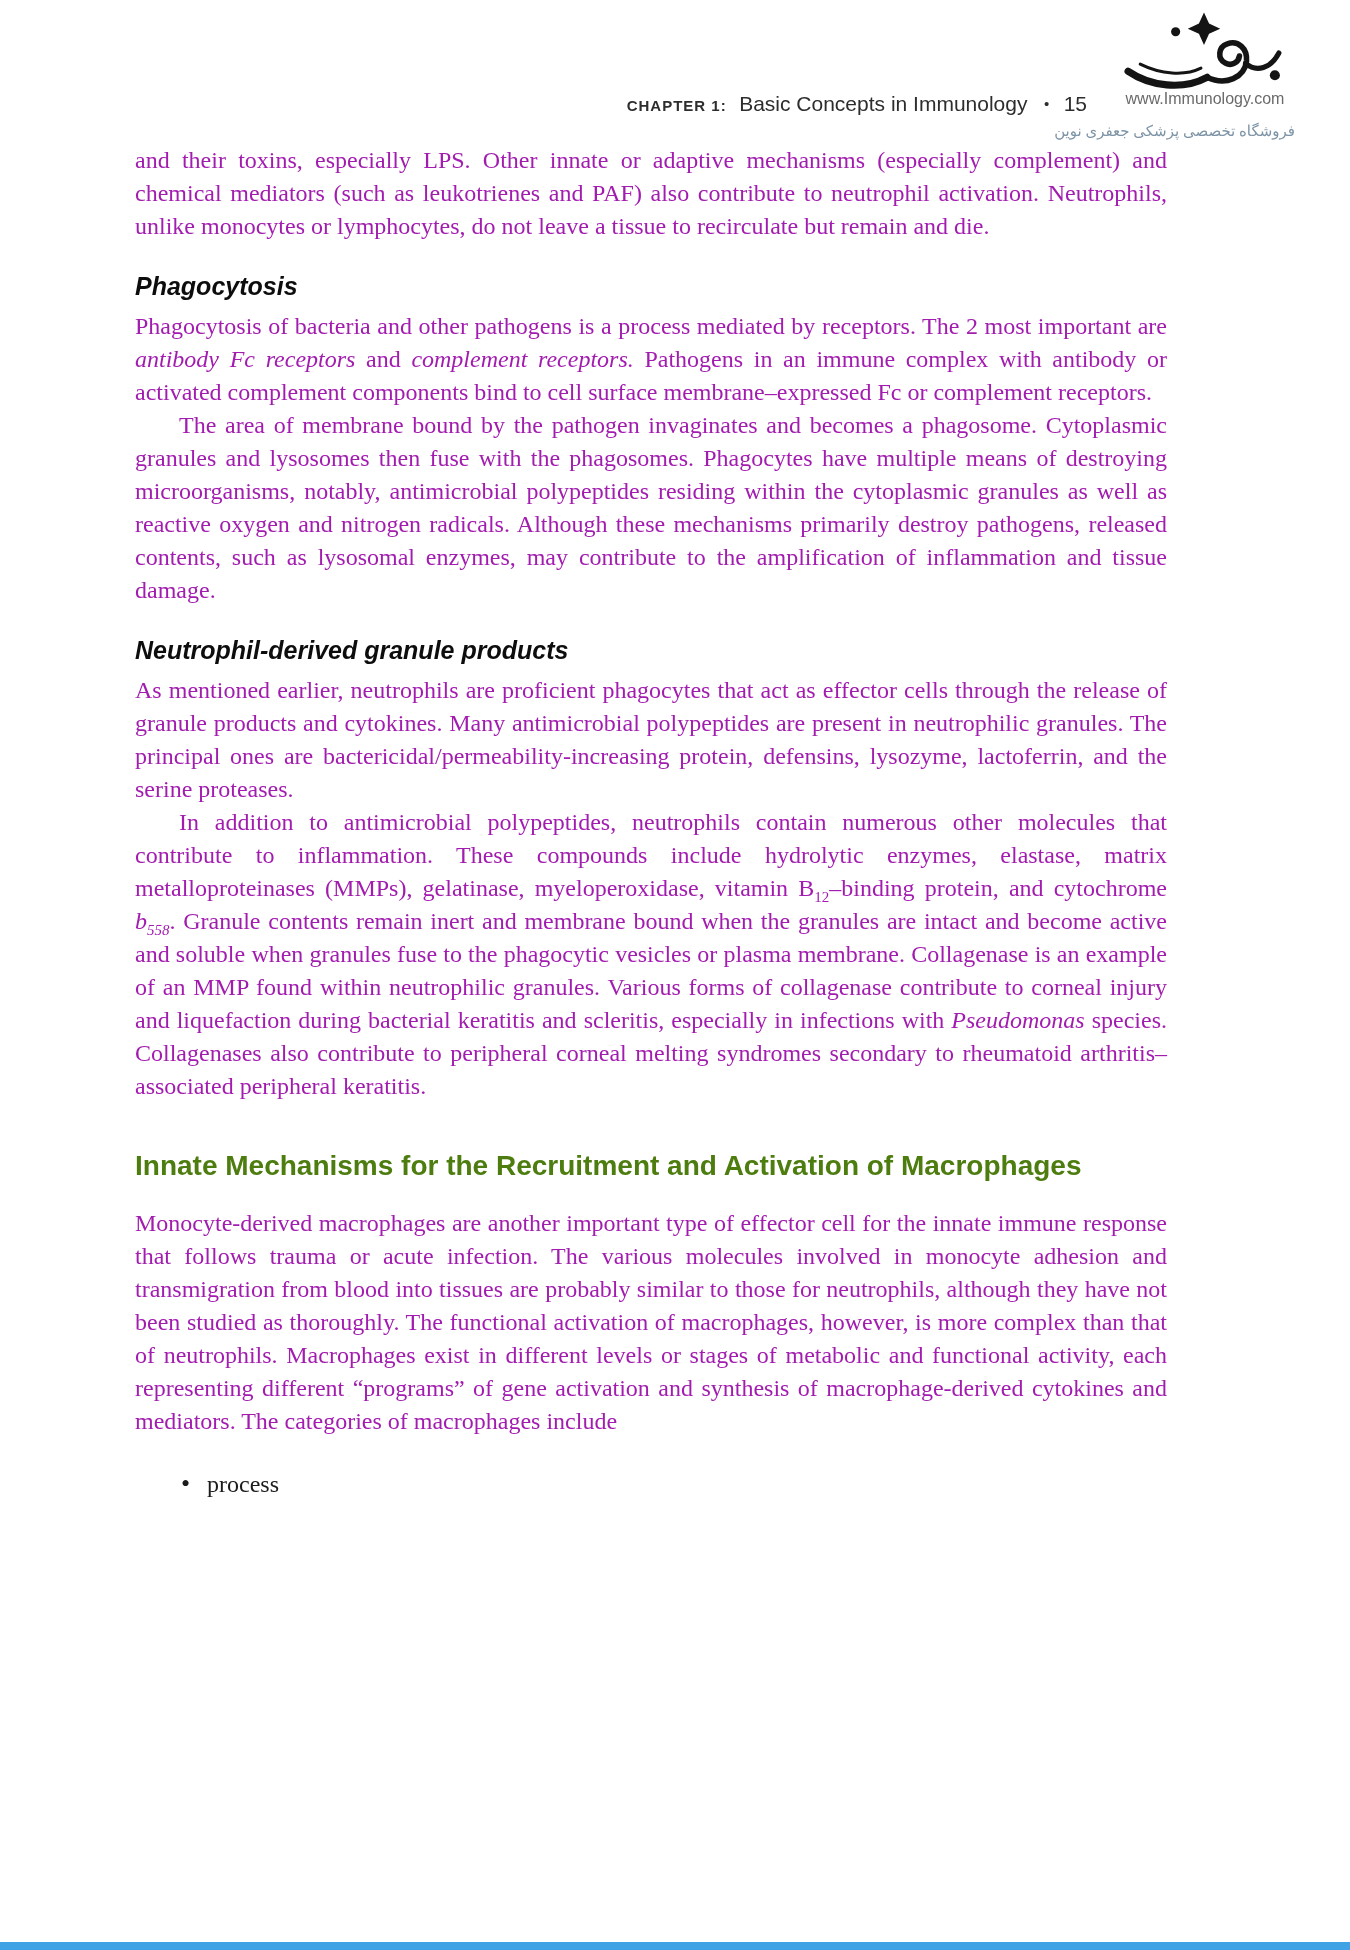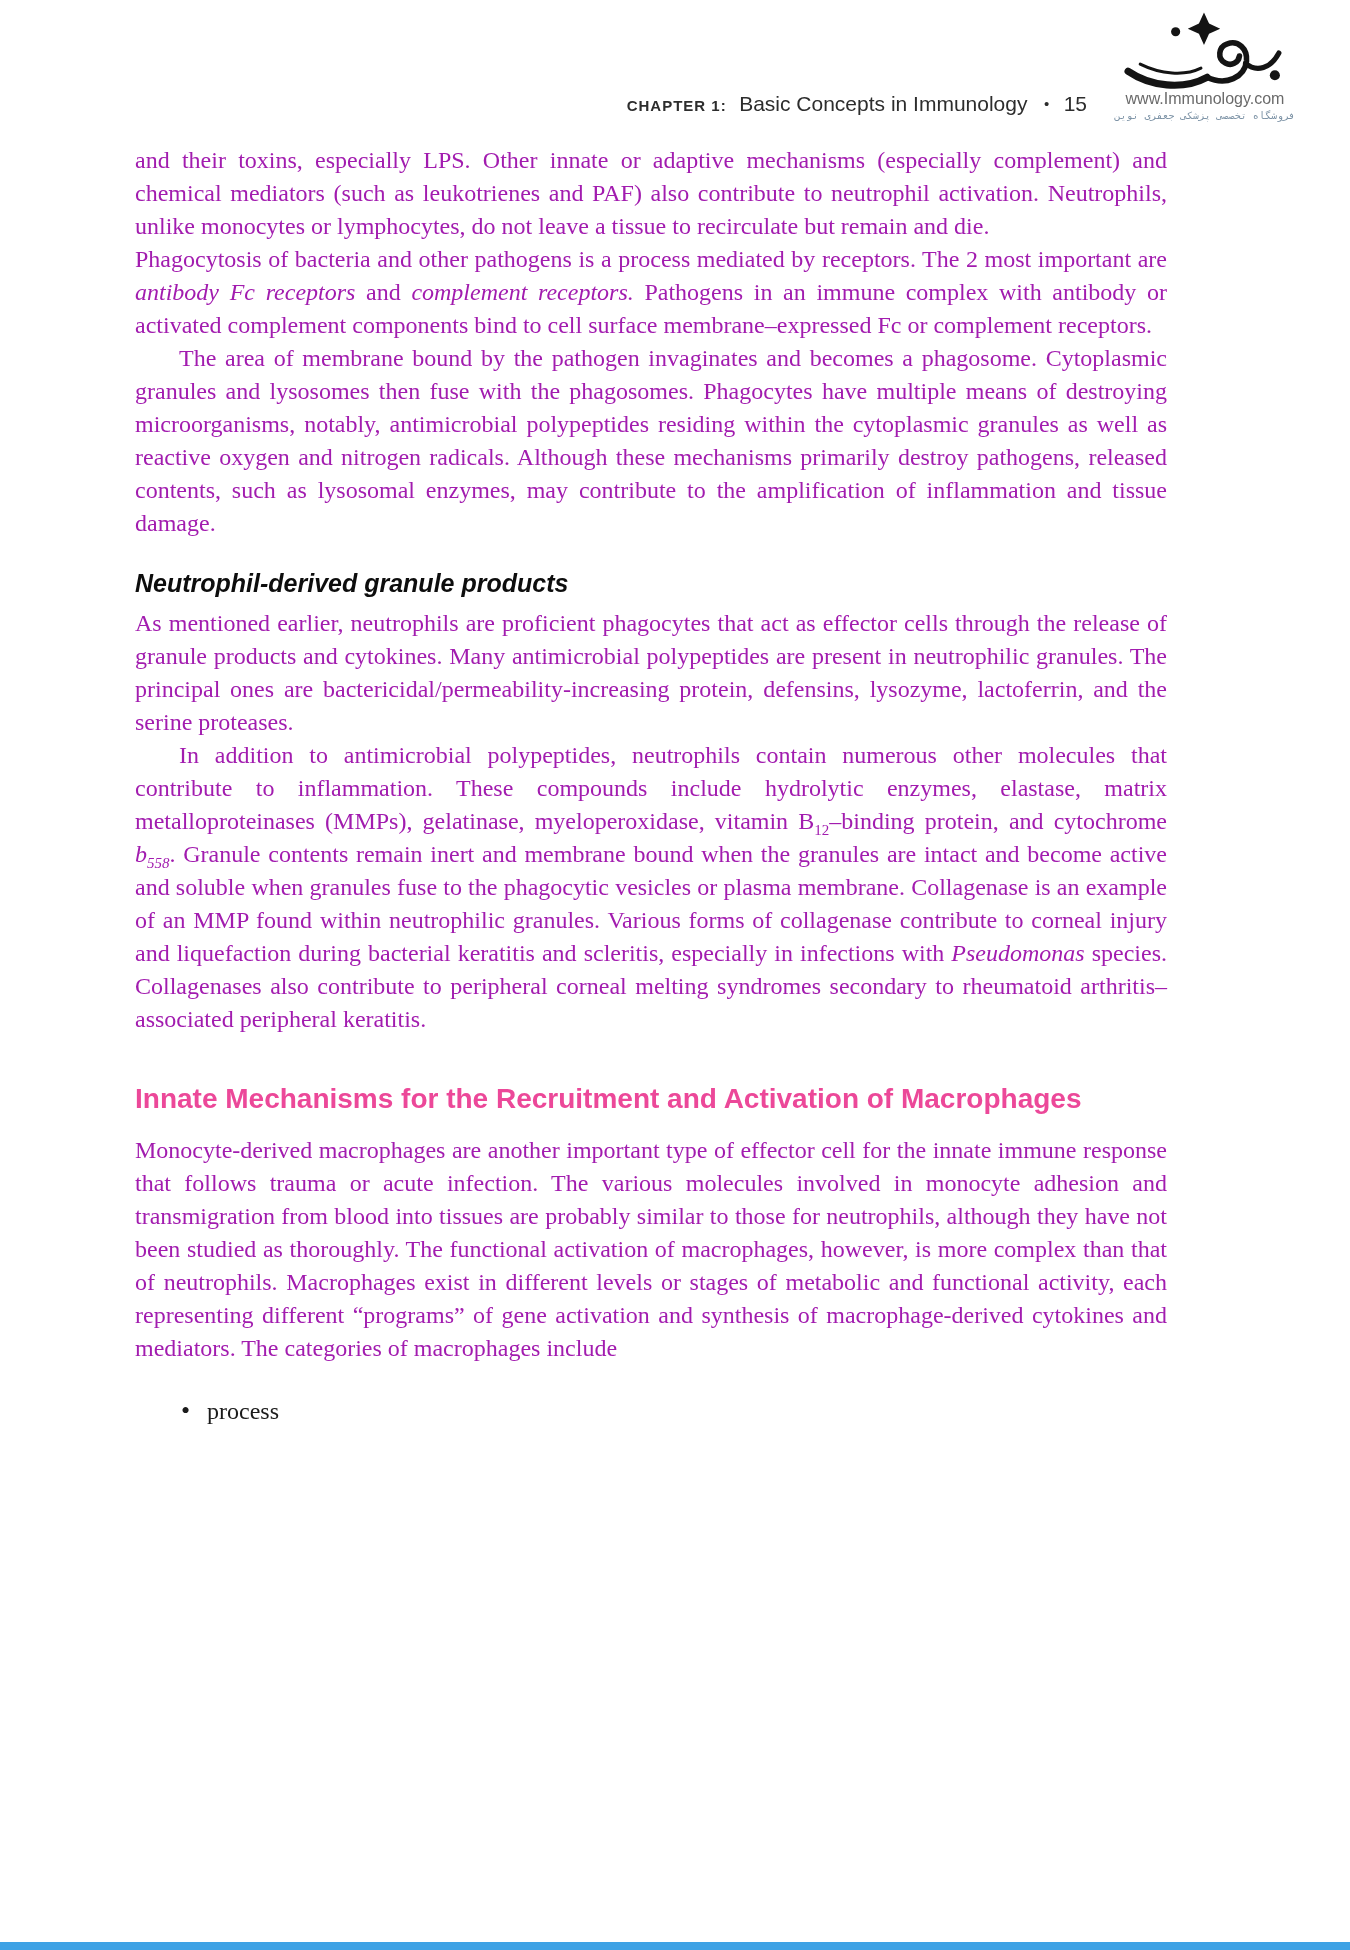--- a/index.html
+++ b/index.html
@@ -12,22 +12,22 @@
   }
 
   
   .brand { position:absolute; left:1115px; top:10px; width:180px; text-align:center; }
   .brand svg { display:block; width:162px; height:90px; margin:0 auto; }
   .brand .website {
     font-family:"Liberation Sans","DejaVu Sans",sans-serif;
     font-size:16px; color:#6a6a6a; margin-top:-10px; white-space:nowrap;
   }
   .brand .persian {
-    font-family:Liberation Mono, monospace;
-    font-size:10px; color:#7d93a6; margin-top:2px; direction:rtl; white-space:nowrap;
+    font-family:Liberation Serif, serif;
+    font-size:15px; color:#7d93a6; margin-top:14px; direction:rtl; white-space:nowrap;
   }
 
   
   .chapter-header {
     position:absolute; top:92px; left:0; width:1087px;
     text-align:right; white-space:nowrap;
     font-family:"Liberation Sans","DejaVu Sans",sans-serif;
     color:#2d2d2d;
   }
   .ch-label { font-size:15px; letter-spacing:1px; font-weight:bold; }
@@ -45,21 +45,21 @@
   .content sub { font-size:15px; line-height:0; }
   .content h3 {
     font-family:"Liberation Sans","DejaVu Sans",sans-serif;
     font-style:italic; font-weight:bold;
     font-size:25px; line-height:26px;
     margin:30px 0 11px 0; color:#0d0d0d;
   }
   .content h2 {
     font-family:"Liberation Sans","DejaVu Sans",sans-serif;
     font-weight:bold; font-size:28px; line-height:34px;
-    margin:46px 0 18px 0; color:#ec4899;
+    margin:46px 0 24px 0; color:#4d7c0f;
   }
   .content ul { list-style:none; margin:26px 0 0 0; padding:0 0 0 46px; }
   .content li {
     position:relative; padding-left:26px;
     font-size:24px; line-height:40px; margin-bottom:6px; color:#1b1b1b;
   }
   .content li::before {
     content:"\2022";
     position:absolute; left:0; top:0;
     font-size:26px;
@@ -93,20 +93,21 @@
 
   <header class="chapter-header">
     <span class="ch-label">CHAPTER 1:</span>
     <span class="ch-title">Basic Concepts in Immunology</span>
     <span class="ch-sep">•</span>
     <span class="ch-page">15</span>
   </header>
 
   <main class="content">
       <p><span>and their toxins, especially LPS. Other innate or adaptive mechanisms (especially complement) and chemical mediators (such as leukotrienes and PAF) also contribute to neutrophil activation. Neutrophils, unlike monocytes or lymphocytes, do not leave a tissue to recirculate but remain and die.</span></p>
+      <h3>Phagocytosis</h3>
       <p><span>Phagocytosis of bacteria and other pathogens is a process mediated by receptors. The 2 most important are </span><i>antibody Fc receptors</i><span> and </span><i>complement receptors.</i><span> Pathogens in an immune complex with antibody or activated complement components bind to cell surface membrane–expressed Fc or complement receptors.</span></p>
       <p class="indent"><span>The area of membrane bound by the pathogen invaginates and becomes a phagosome. Cytoplasmic granules and lysosomes then fuse with the phagosomes. Phagocytes have multiple means of destroying microorganisms, notably, antimicrobial polypeptides residing within the cytoplasmic granules as well as reactive oxygen and nitrogen radicals. Although these mechanisms primarily destroy pathogens, released contents, such as lysosomal enzymes, may contribute to the amplification of inflammation and tissue damage.</span></p>
       <h3>Neutrophil-derived granule products</h3>
       <p><span>As mentioned earlier, neutrophils are proficient phagocytes that act as effector cells through the release of granule products and cytokines. Many antimicrobial polypeptides are present in neutrophilic granules. The principal ones are bactericidal/permeability-increasing protein, defensins, lysozyme, lactoferrin, and the serine proteases.</span></p>
       <p class="indent"><span>In addition to antimicrobial polypeptides, neutrophils contain numerous other molecules that contribute to inflammation. These compounds include hydrolytic enzymes, elastase, matrix metalloproteinases (MMPs), gelatinase, myeloperoxidase, vitamin B</span><span><sub>12</sub></span><span>–binding protein, and cytochrome </span><i>b</i><i><sub>558</sub></i><span>. Granule contents remain inert and membrane bound when the granules are intact and become active and soluble when granules fuse to the phagocytic vesicles or plasma membrane. Collagenase is an example of an MMP found within neutrophilic granules. Various forms of collagenase contribute to corneal injury and liquefaction during bacterial keratitis and scleritis, especially in infections with </span><i>Pseudomonas</i><span> species. Collagenases also contribute to peripheral corneal melting syndromes secondary to rheumatoid arthritis–associated peripheral keratitis.</span></p>
       <h2>Innate Mechanisms for the Recruitment and Activation of Macrophages</h2>
       <p><span>Monocyte-derived macrophages are another important type of effector cell for the innate immune response that follows trauma or acute infection. The various molecules involved in monocyte adhesion and transmigration from blood into tissues are probably similar to those for neutrophils, although they have not been studied as thoroughly. The functional activation of macrophages, however, is more complex than that of neutrophils. Macrophages exist in different levels or stages of metabolic and functional activity, each representing different “programs” of gene activation and synthesis of macrophage-derived cytokines and mediators. The categories of macrophages include</span></p>
       <ul>
         <li>process</li>
       </ul>

